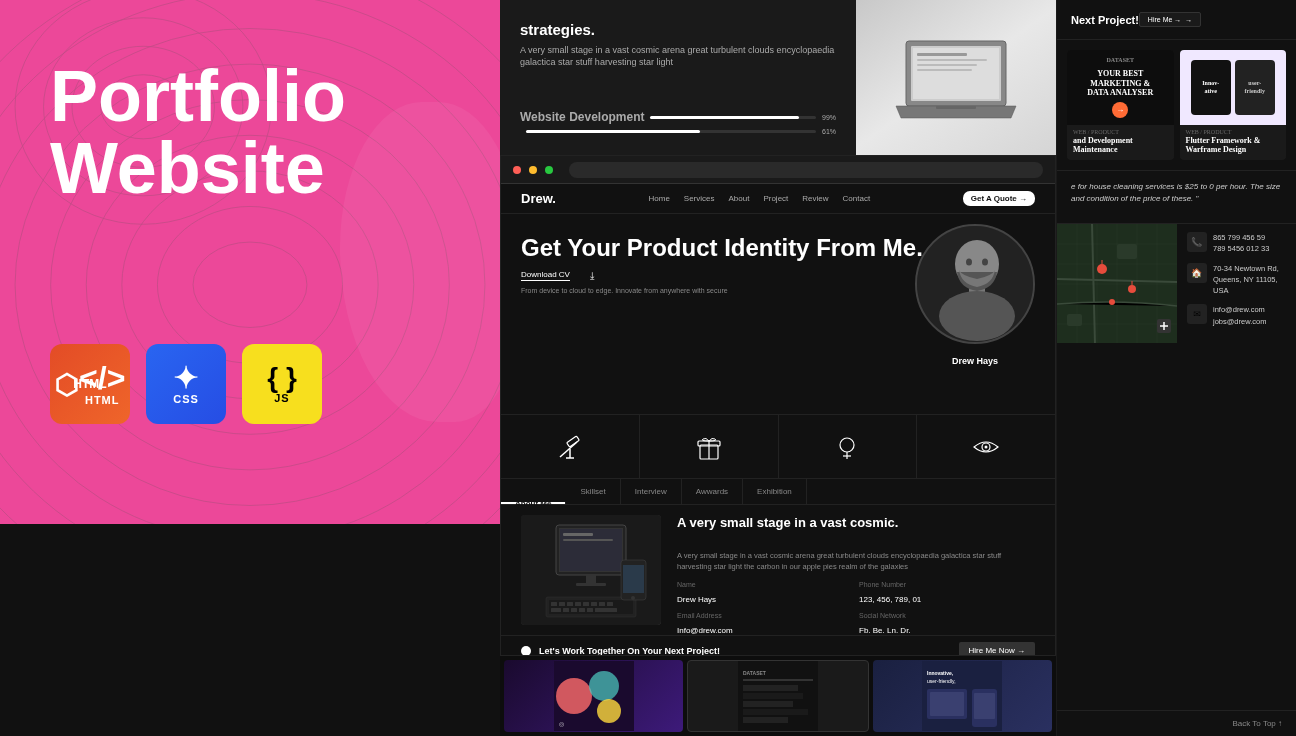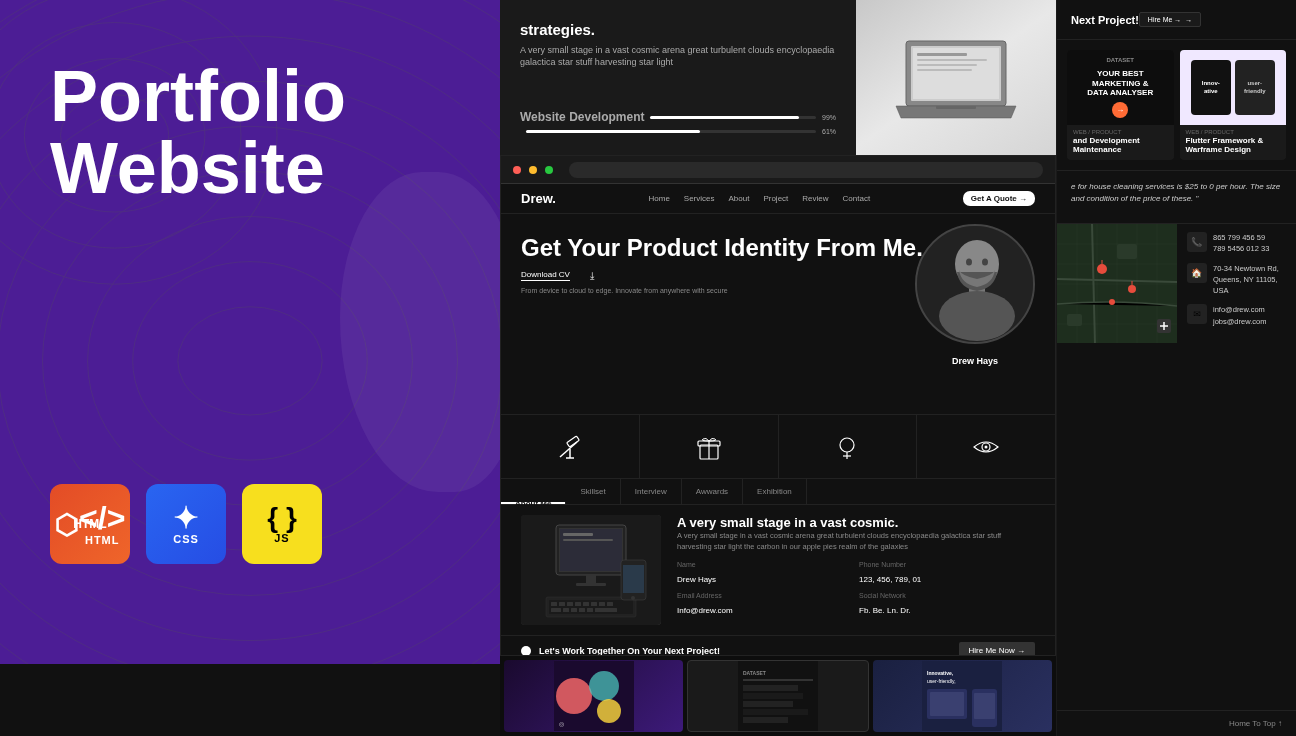--- a/index.html
+++ b/index.html
@@ -8,22 +8,22 @@
       height: 736px;
       overflow: hidden;
       background: #111;
       font-family: Arial, sans-serif;
       display: flex;
     }
 
     
     .left-panel {
       width: 500px;
-      height: 664px;
-      background: #4c1d95;
+      height: 524px;
+      background: #ec4899;
       position: relative;
       overflow: hidden;
       flex-shrink: 0;
     }
     .left-content {
       position: relative;
       z-index: 2;
       padding: 60px 50px;
       display: flex;
       flex-direction: column;
@@ -321,21 +321,21 @@
       justify-content: center;
       position: relative;
     }
     .about-text-area {
       flex: 1;
     }
     .about-headline {
       color: #fff;
       font-size: 13px;
       font-weight: 700;
-      margin-bottom: 0;
+      margin-bottom: 20px;
     }
     .about-body {
       color: #888;
       font-size: 7.5px;
       line-height: 1.5;
       margin-bottom: 8px;
     }
     .about-details {
       display: grid;
       grid-template-columns: 1fr 1fr;
@@ -446,20 +446,21 @@
       display: grid;
       grid-template-columns: 1fr 1fr;
       gap: 6px;
       padding: 10px;
     }
     .project-card {
       background: #1a1a1a;
       border-radius: 4px;
       overflow: hidden;
       height: 110px;
+      font-family: Liberation Serif, serif;
     }
     .project-card-inner {
       width: 100%;
       height: 75px;
       display: flex;
       align-items: center;
       justify-content: center;
       font-size: 8px;
       color: #fff;
       font-weight: 700;
@@ -1006,15 +1007,15 @@
         <div class="contact-text">70-34 Newtown Rd,<br>Queens, NY 11105, USA</div>
       </div>
       <div class="contact-row">
         <div class="contact-icon">✉</div>
         <div class="contact-text">info@drew.com<br>jobs@drew.com</div>
       </div>
     </div>
   </div>
 
   <div class="back-to-top">
-    <span class="back-top-text">Home To Top ↑</span>
+    <span class="back-top-text">Back To Top ↑</span>
   </div>
 </div>
 
 </body></html>

